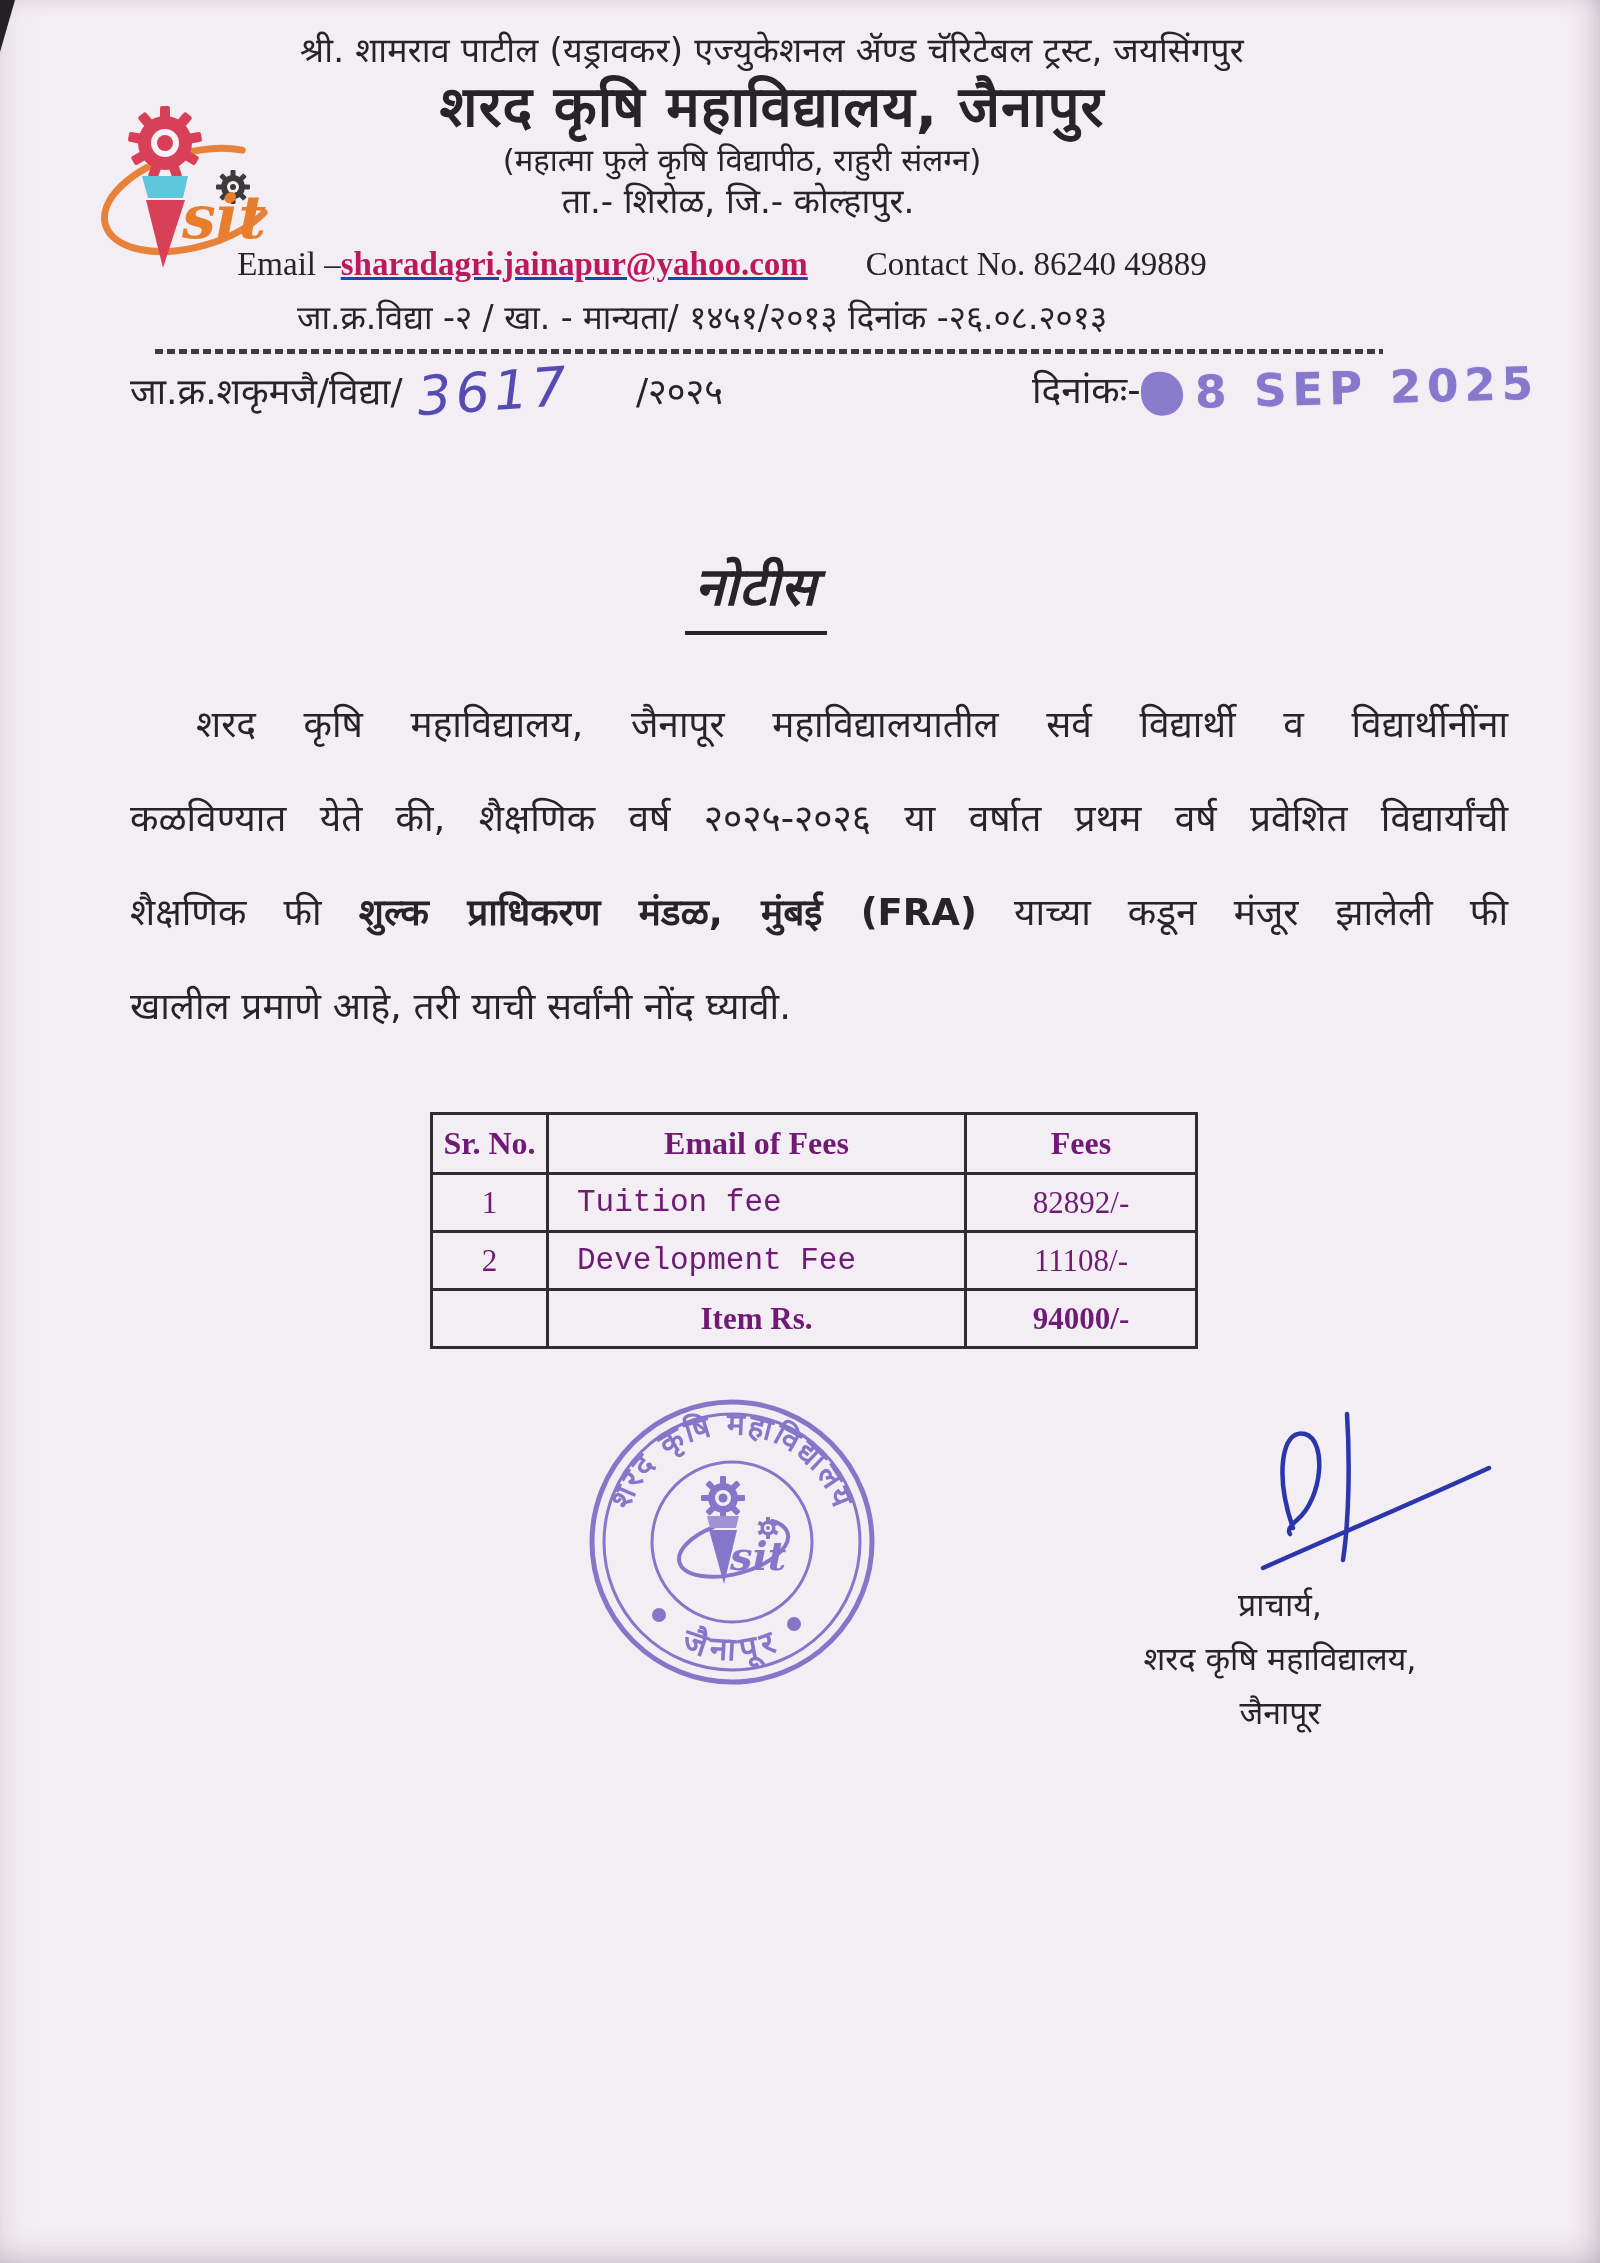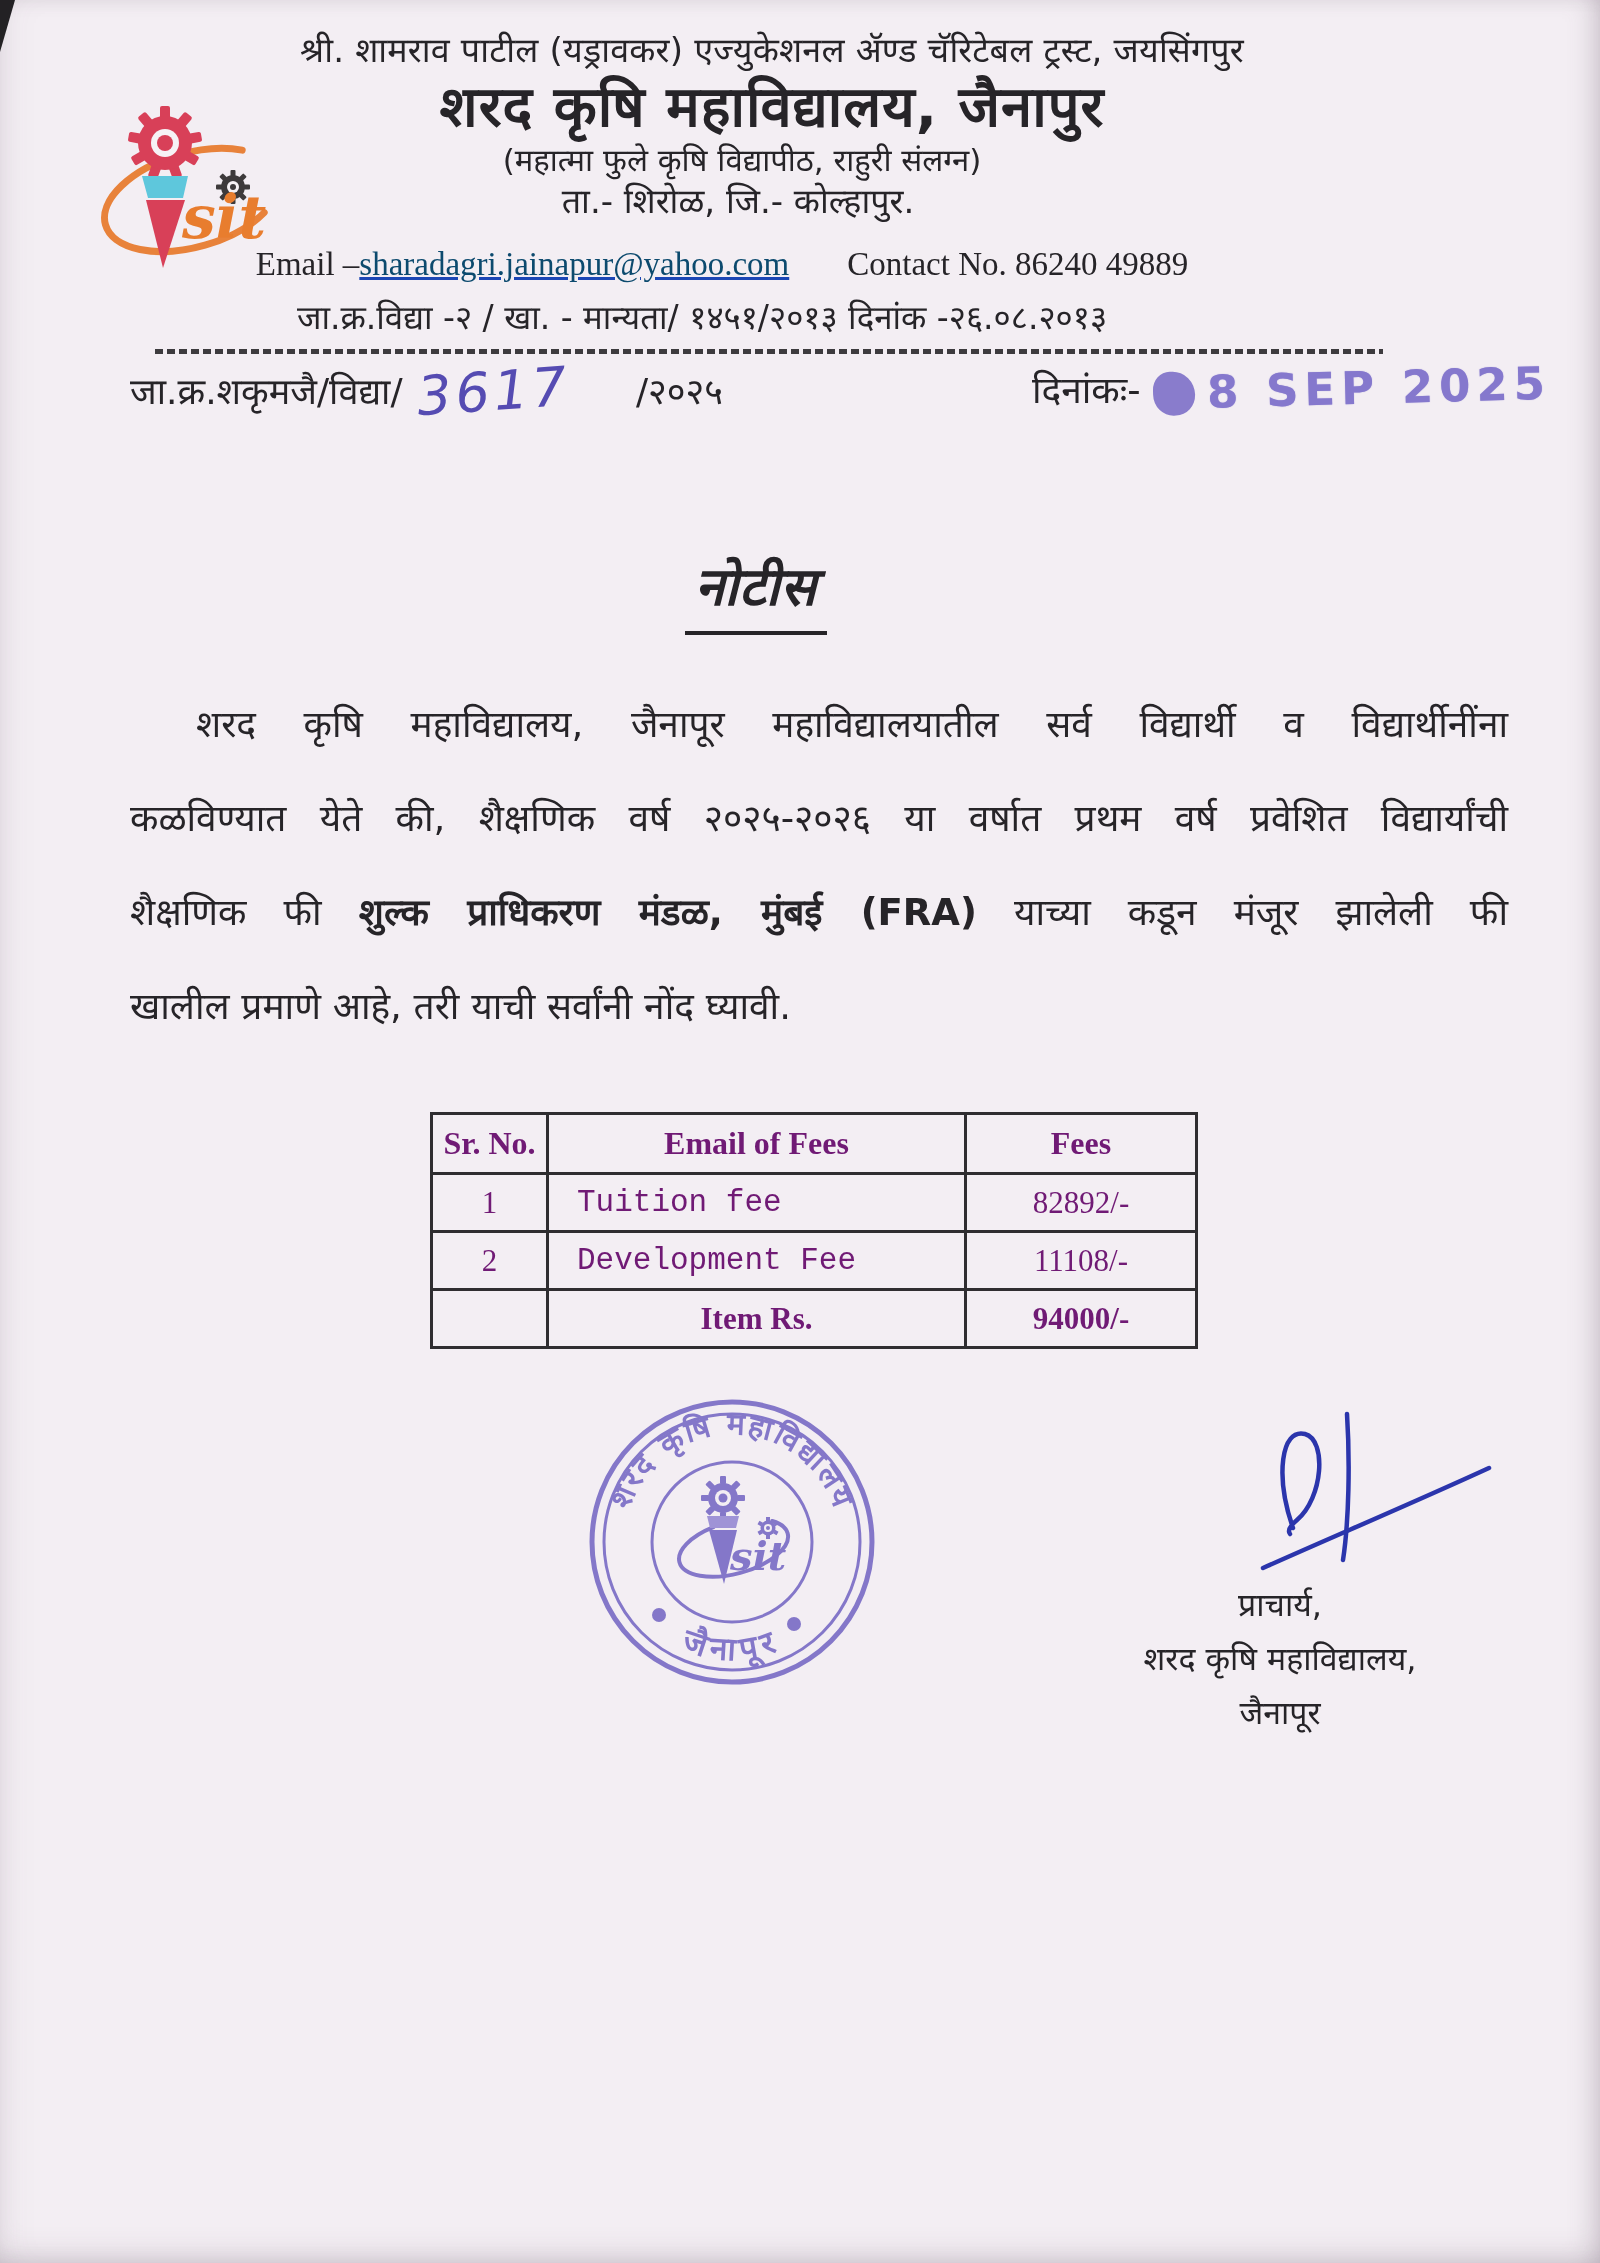--- a/index.html
+++ b/index.html
@@ -23,31 +23,31 @@
     clip-path:polygon(0 0,100% 0,0 100%); }
 
   
   .trust-line{ top:26px; font-size:34px; letter-spacing:.2px; transform:translateX(-28px); }
   .college-name{ top:66px; font-size:56px; font-weight:bold; transform:translateX(-28px); letter-spacing:1px;}
   .affiliation{ top:138px; font-size:31px; transform:translateX(-58px); }
   .location{ top:177px; font-size:34px; transform:translateX(-62px); }
   .email-row{ top:246px; left:0; width:100%; display:flex; justify-content:center; gap:58px;
     font-family:"Liberation Serif",serif; font-size:33px; transform:translateX(-78px); }
   .email-label{ }
-  .email-link{ color:#0c4a6e; text-decoration:underline; text-decoration-color:#1b46b5; }
+  .email-link{ color:#be185d; text-decoration:underline; text-decoration-color:#1b46b5;font-weight:bold; }
   .sanction-line{ top:294px; font-size:33px; transform:translateX(-98px); }
   .dash-line{ top:349px; left:155px; width:1228px; height:5px;
     background:repeating-linear-gradient(90deg,#3d3b3e 0 8px,transparent 8px 12px); }
 
   
   .ref-left{ top:366px; left:130px; display:flex; align-items:flex-start; font-size:36px; }
   .handwritten-no{ font-size:54px; color:#554bb2; font-style:italic; letter-spacing:4px;
     transform:rotate(-4deg); margin:-6px 0 0 14px; font-family:"DejaVu Sans",sans-serif; }
   .ref-suffix{ margin-left:66px; }
-  .ref-right{ top:362px; left:1032px; display:flex; align-items:center; gap:12px; }
+  .ref-right{ top:362px; left:1032px; display:flex; align-items:center; }
   .date-label{ font-size:37px; }
   .date-stamp{ display:flex; align-items:center; gap:12px; transform:rotate(-1.5deg); }
   .stamp-smudge{ width:42px; height:44px; background:#7a6cc6; opacity:.88;
     border-radius:42% 55% 48% 50%; }
   .stamp-text{ color:#8578cd; font-weight:bold; font-size:45px; letter-spacing:6px;
     text-shadow:0 0 1px rgba(133,120,205,.7); }
 
   
   .notice-title-wrap{ top:548px; transform:translateX(-44px); }
   .notice-title{ display:inline-block; font-size:53px; font-weight:bold;

